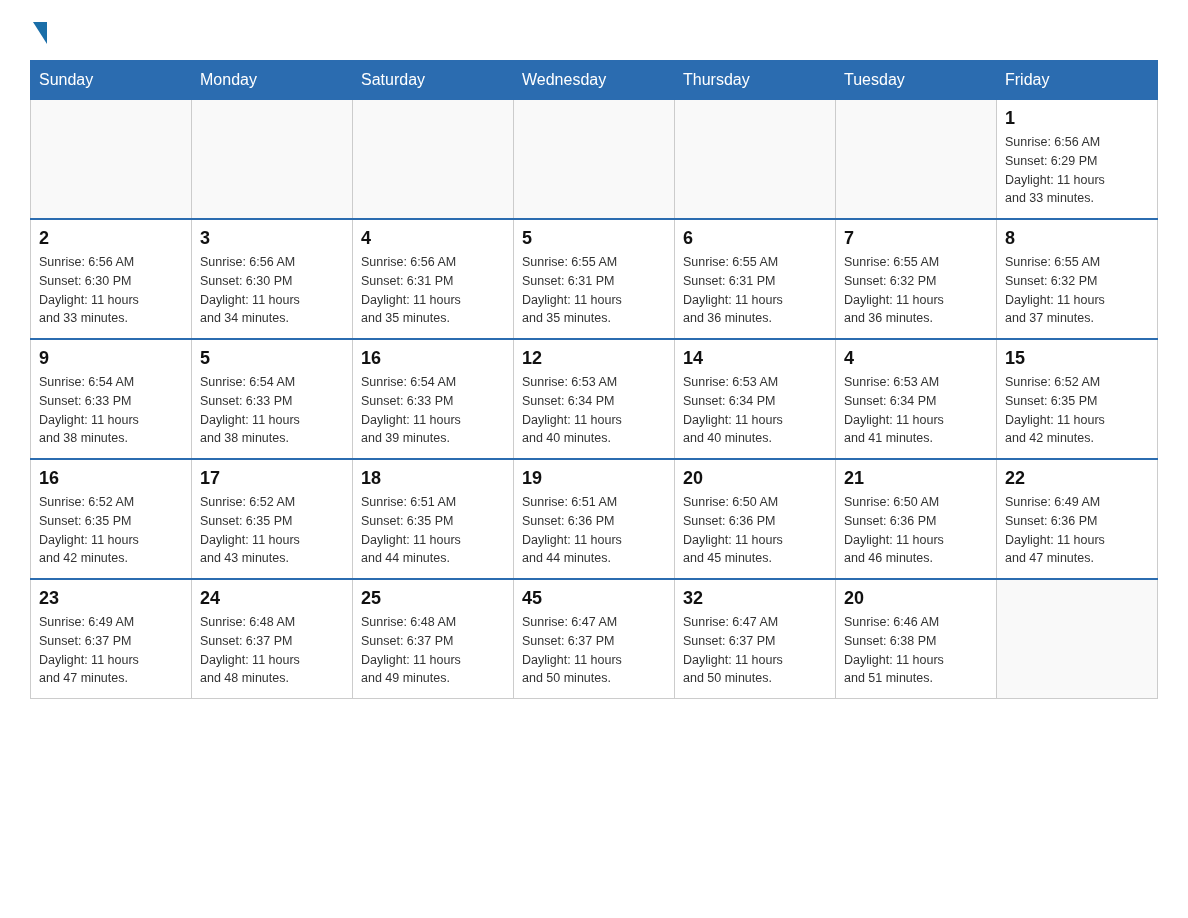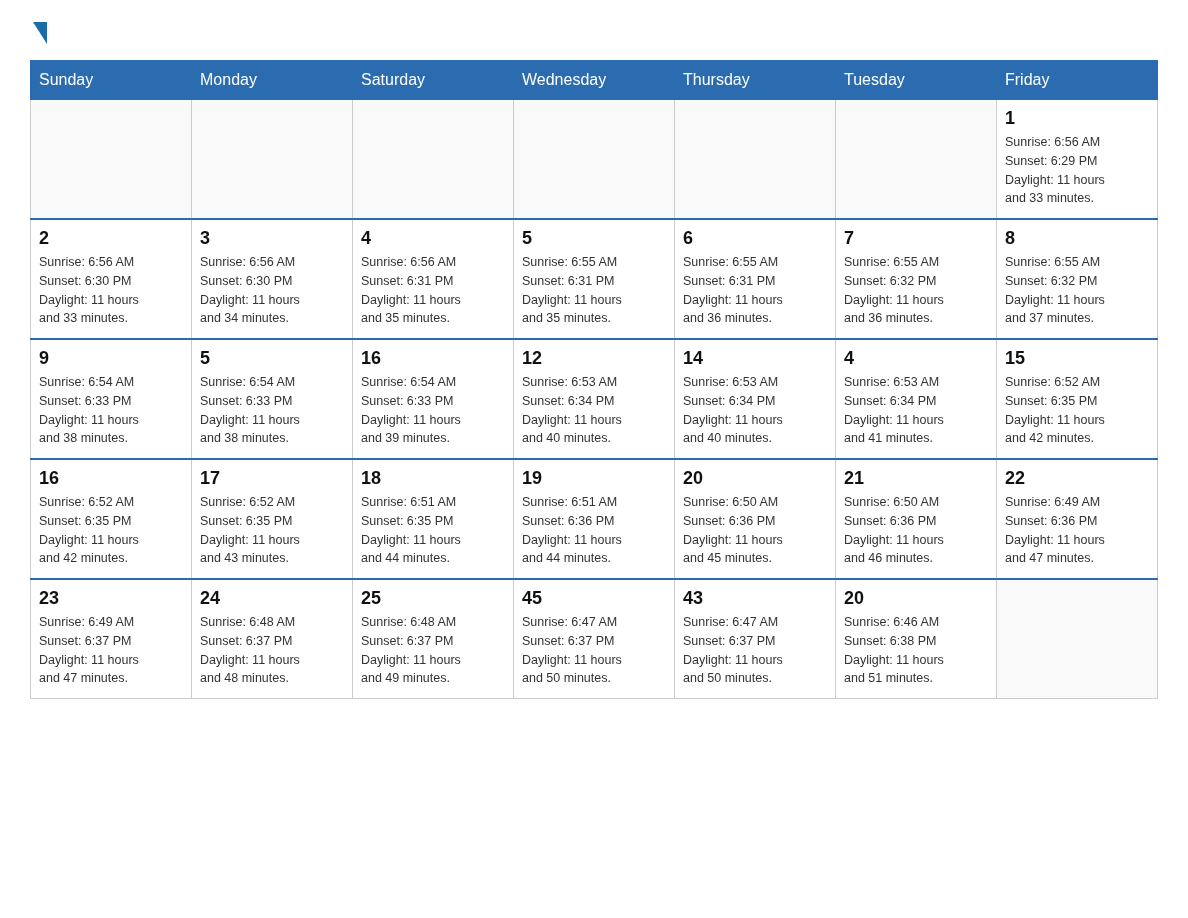--- a/index.html
+++ b/index.html
@@ -326,21 +326,21 @@
 and 49 minutes.</div>
         </td>
         <td>
           <span class="day-num">45</span>
           <div class="day-info" style="white-space: pre-line;">Sunrise: 6:47 AM
 Sunset: 6:37 PM
 Daylight: 11 hours
 and 50 minutes.</div>
         </td>
         <td>
-          <span class="day-num">43</span>
+          <span class="day-num">32</span>
           <div class="day-info" style="white-space: pre-line;">Sunrise: 6:47 AM
 Sunset: 6:37 PM
 Daylight: 11 hours
 and 50 minutes.</div>
         </td>
         <td>
           <span class="day-num">20</span>
           <div class="day-info" style="white-space: pre-line;">Sunrise: 6:46 AM
 Sunset: 6:38 PM
 Daylight: 11 hours

